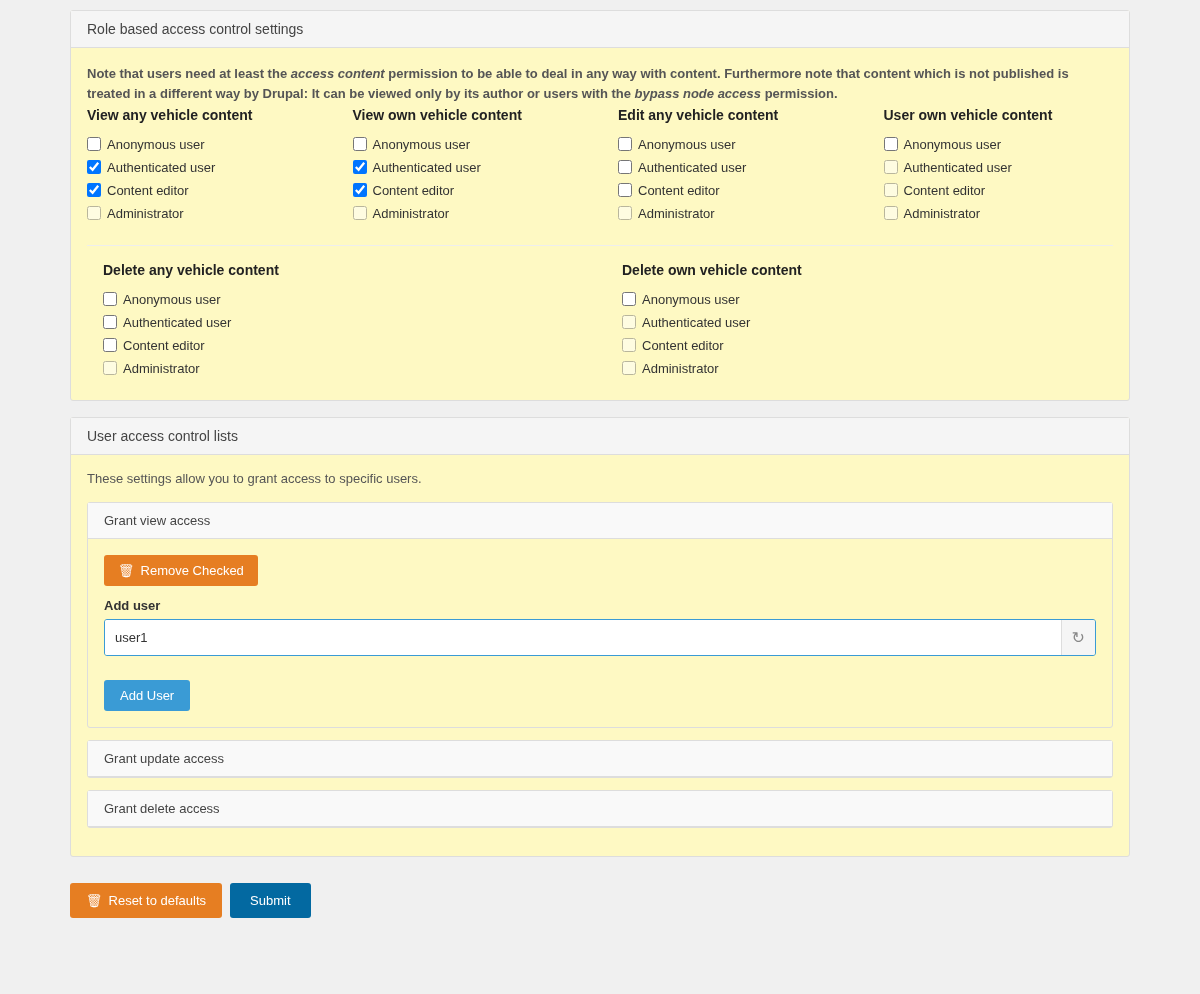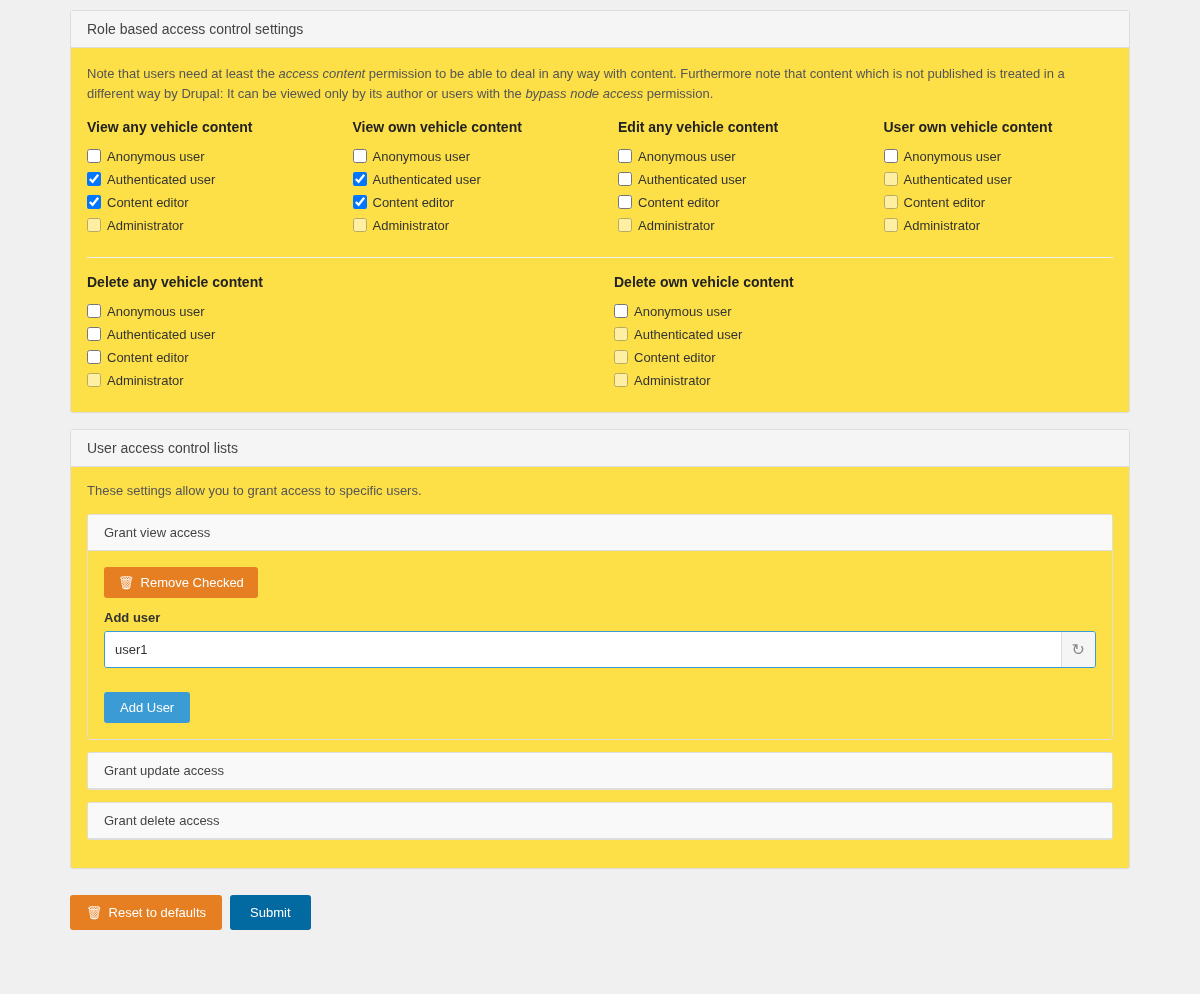--- a/index.html
+++ b/index.html
@@ -8,41 +8,42 @@
       font-size: 14px;
       background: #f0f0f0;
       color: #333;
       padding: 10px;
     }
     .page-wrapper {
       max-width: 1060px;
       margin: 0 auto;
     }
     .card {
-      background: #fde047;
+      background: #fef9c3;
       border: 1px solid #ddd;
       border-radius: 3px;
       margin-bottom: 16px;
     }
     .card-header {
       background: #f5f5f5;
       border-bottom: 1px solid #ddd;
       padding: 10px 16px;
       font-size: 14px;
       font-weight: normal;
       color: #444;
     }
     .card-body {
       padding: 16px;
     }
     .info-text {
       font-size: 13px;
       color: #555;
-      margin-bottom: 16px;
+      margin-bottom: 4px;
       line-height: 1.5;
+      font-weight: bold;
     }
     .info-text em {
       font-style: italic;
     }
     .permissions-grid {
       display: grid;
       grid-template-columns: repeat(4, 1fr);
       gap: 36px;
     }
     .permission-group h3 {
@@ -63,20 +64,21 @@
     }
     .checkbox-item label {
       font-size: 13px;
       color: #333;
       cursor: pointer;
     }
     .delete-grid {
       display: grid;
       grid-template-columns: repeat(2, 1fr);
       gap: 28px;
+      margin-left: 16px;
     }
     .section-divider {
       border: none;
       border-top: 1px solid #eee;
       margin: 16px 0;
     }
     
     .acl-description {
       font-size: 13px;
       color: #555;

